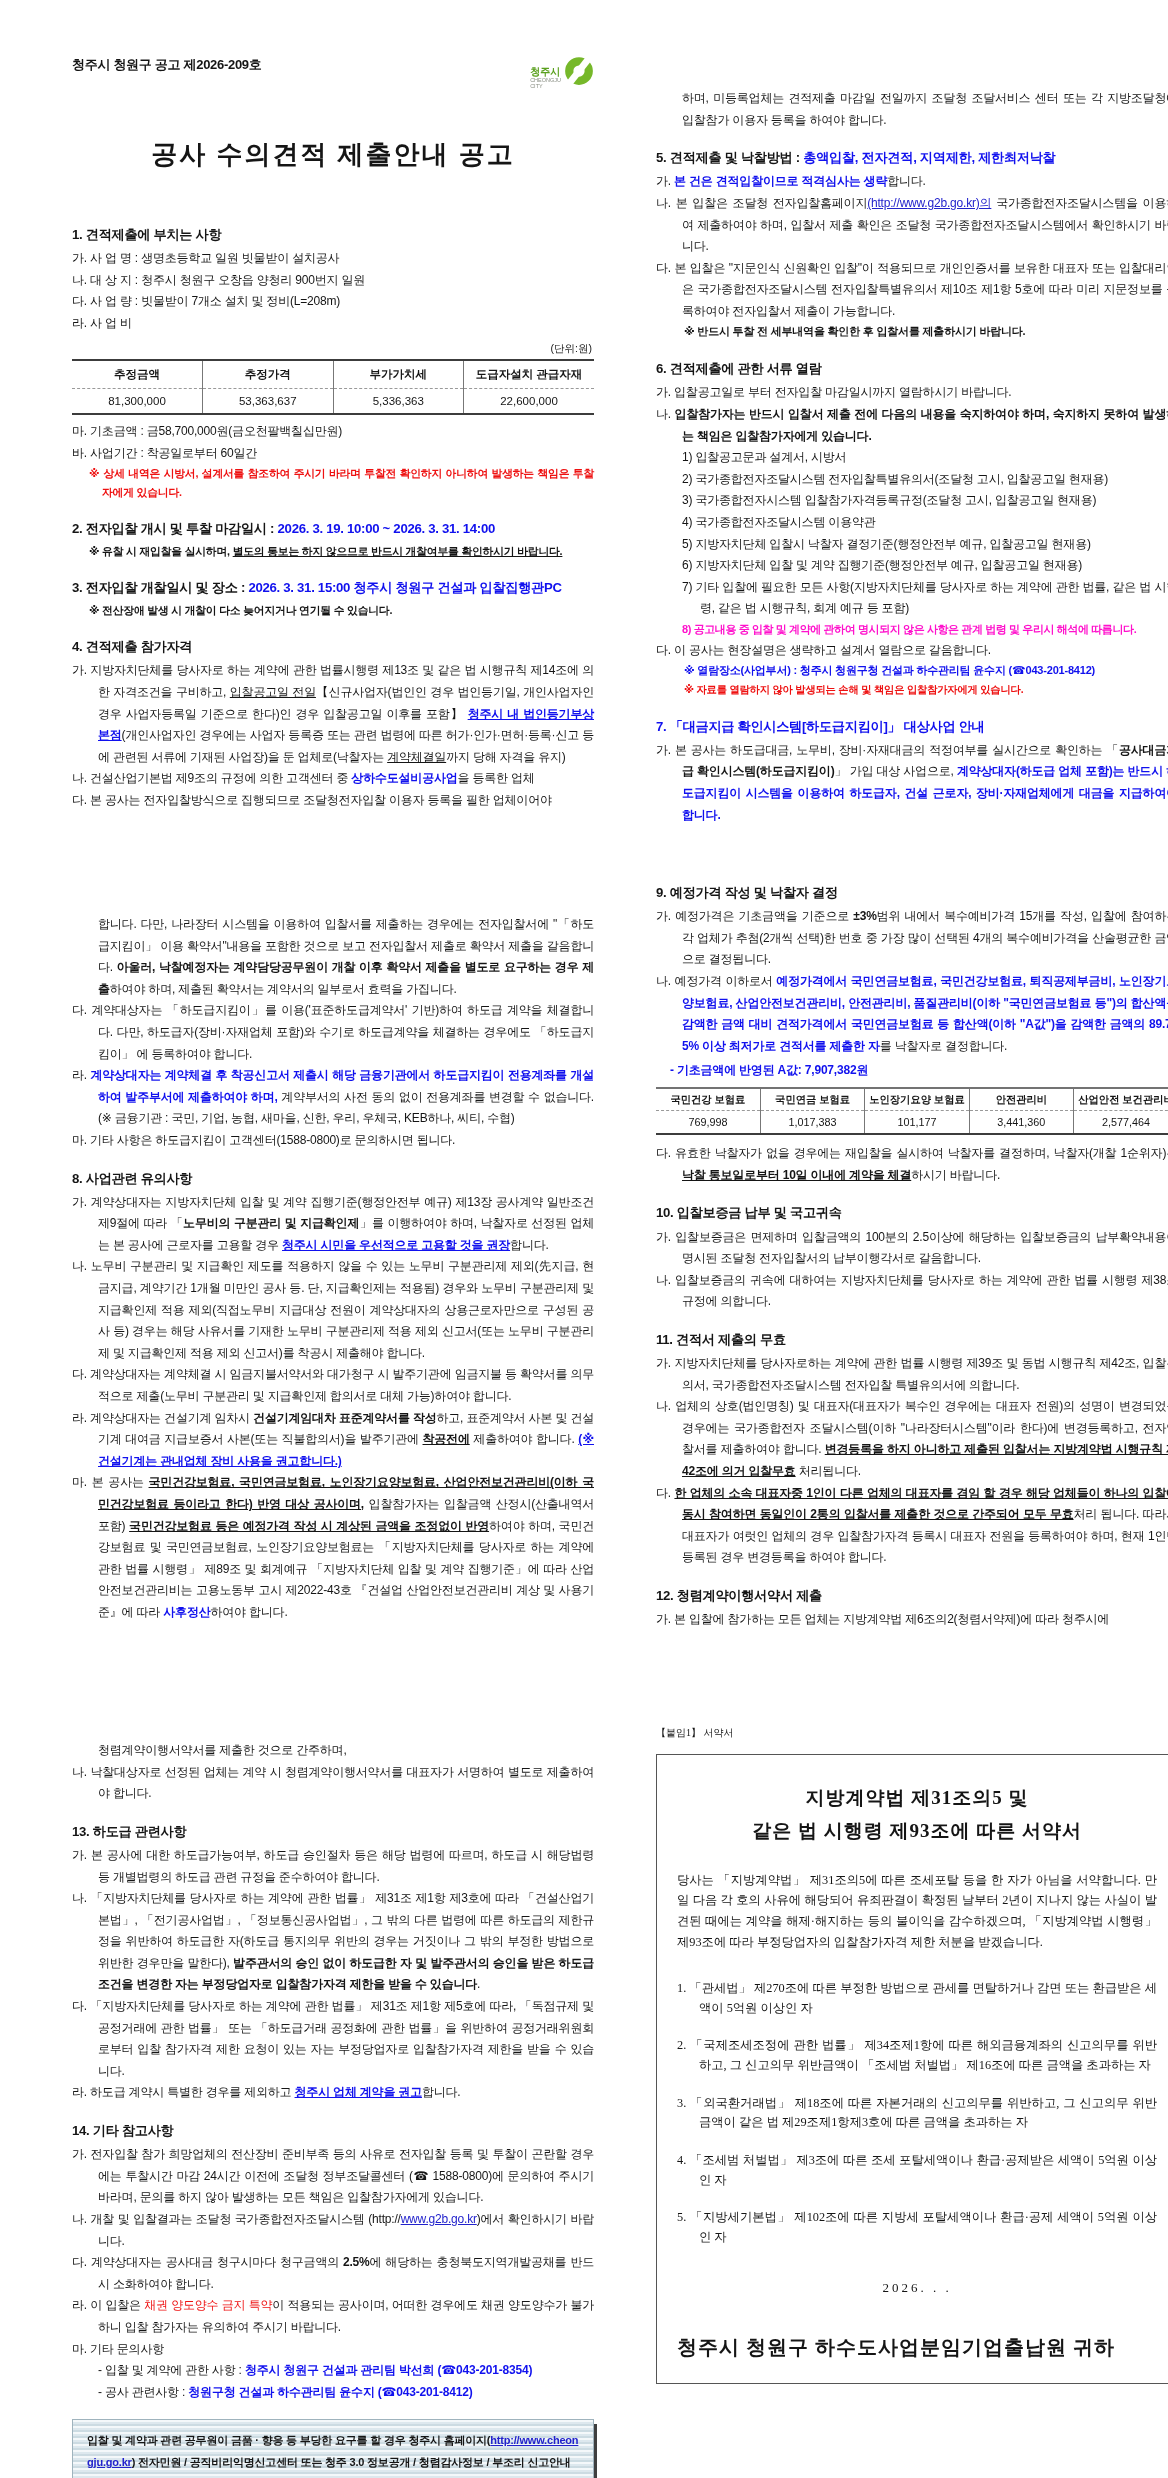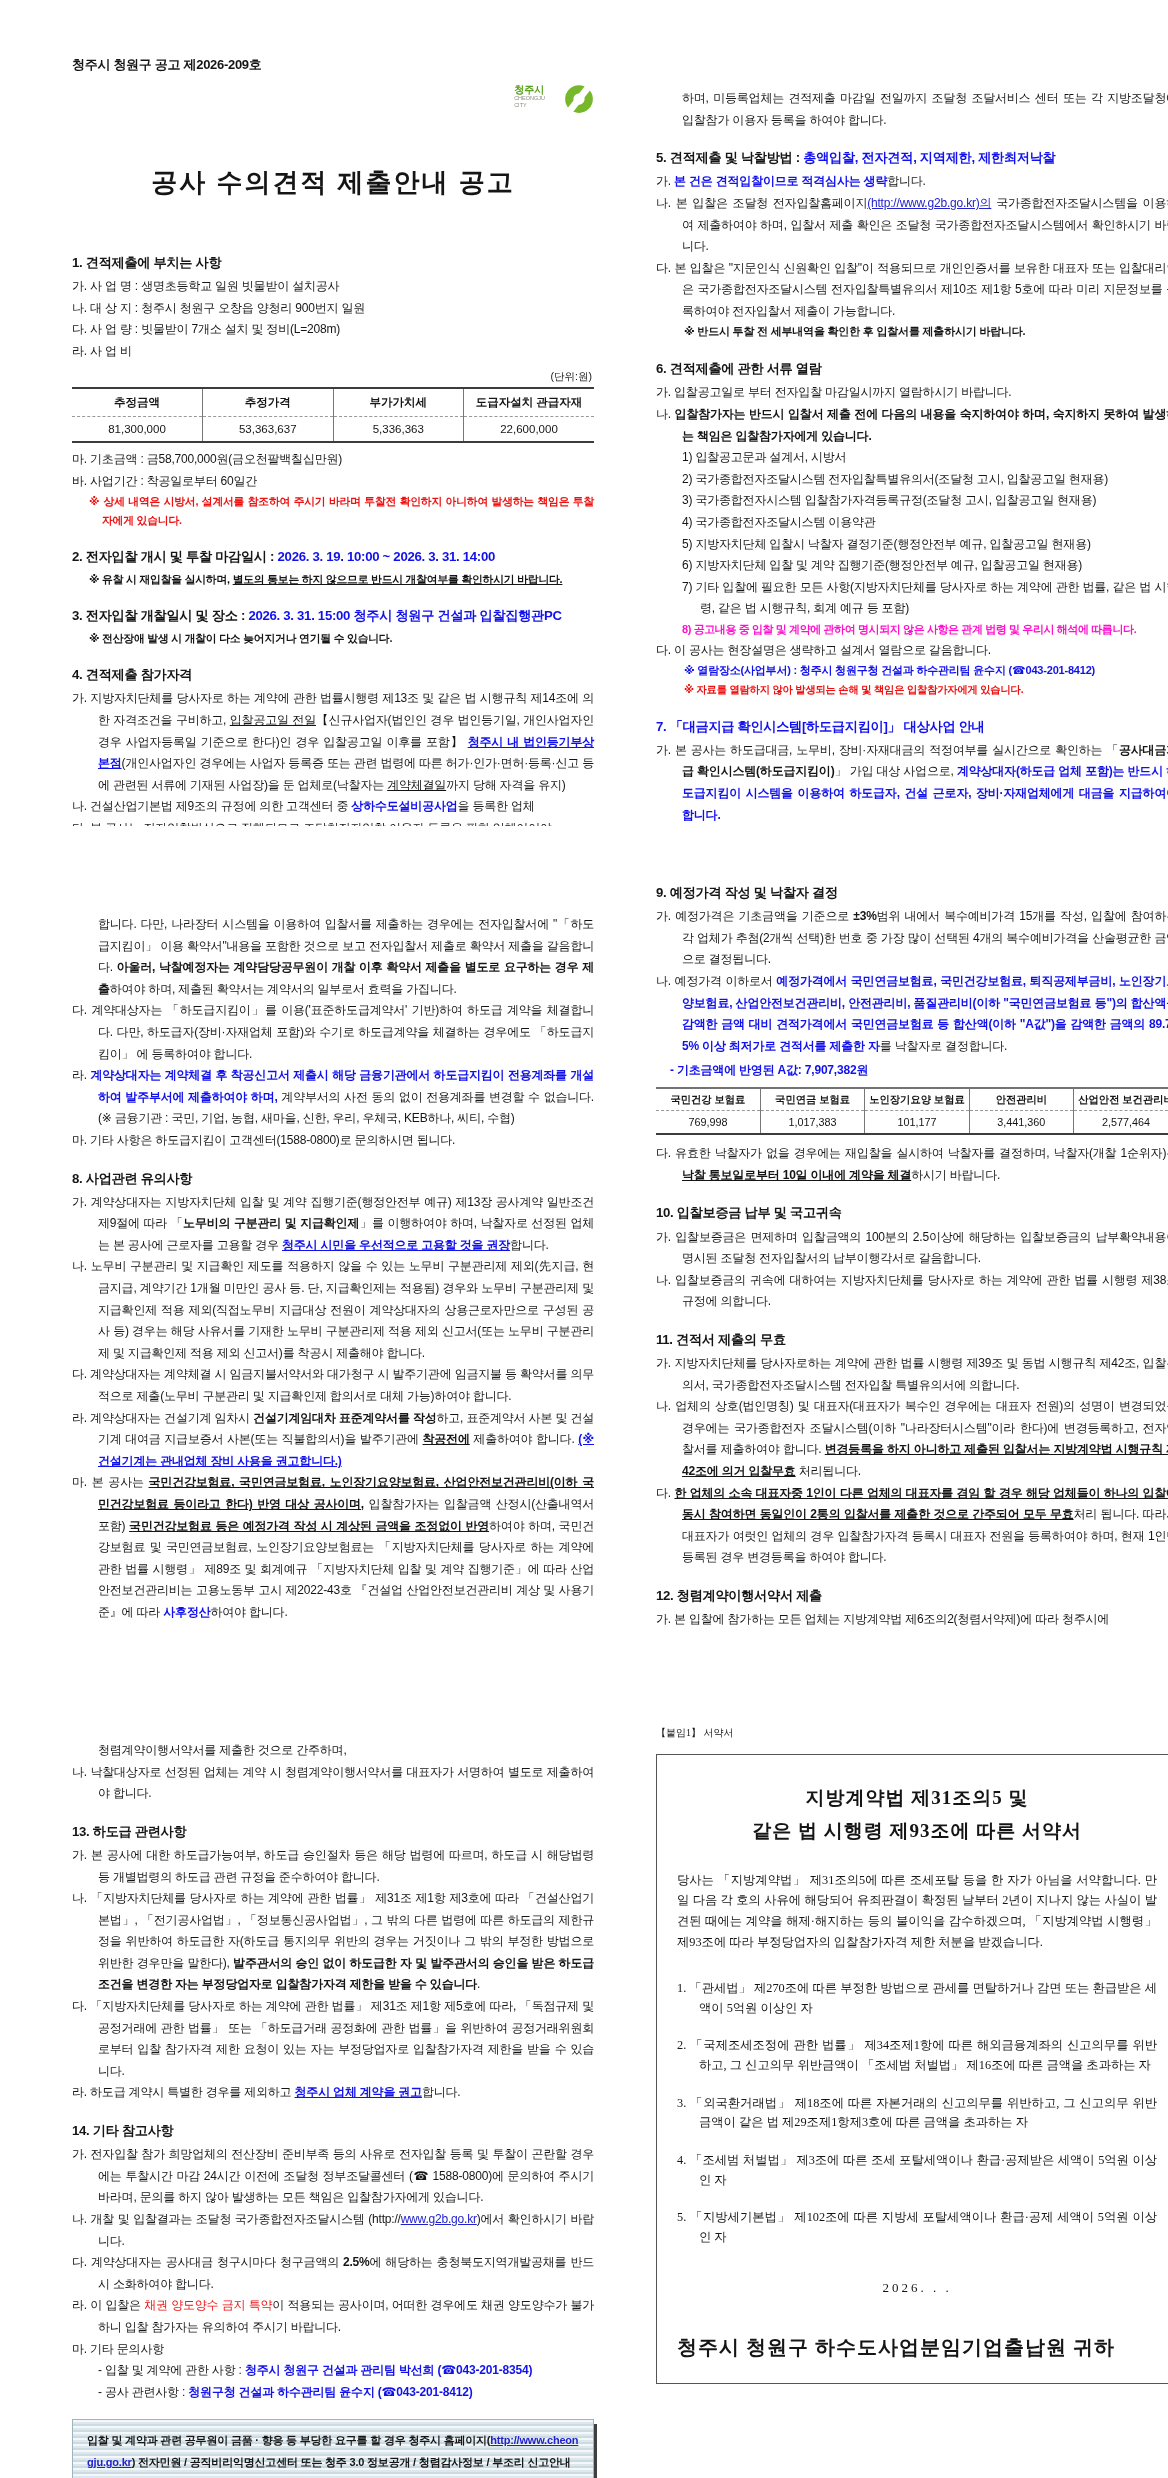--- a/index.html
+++ b/index.html
@@ -16,21 +16,21 @@
   .noteB{padding-left:41px;text-indent:-13px;font-size:11px;font-weight:bold;line-height:1.8;}
   .b{font-weight:bold;}
   .u{text-decoration:underline;}
   .bl{color:#1111ee;}
   .rd{color:#ee1111;}
   .mg{color:#ff11cc;}
   .lk{color:#2222cc;text-decoration:underline;}
   
   .p-head{display:flex;justify-content:space-between;align-items:flex-start;}
   .notice-no{font-size:13px;font-weight:bold;letter-spacing:-0.3px;}
-  .logo{display:flex;align-items:flex-start;gap:19px;margin-top:28px;}
+  .logo{display:flex;align-items:flex-end;gap:3px;}
   .logo-kr{font-size:10px;font-weight:bold;color:#5aa01e;line-height:1.1;}
   .logo-en{font-size:5.5px;color:#8a8f84;line-height:1.2;letter-spacing:0;}
   .doc-title{font-size:26px;font-weight:800;text-align:center;letter-spacing:2px;margin:48px 0 52px;line-height:1.3;}
   .unit{text-align:right;font-size:10.5px;margin:8px 2px 3px 0;}
   table{width:100%;border-collapse:collapse;table-layout:fixed;}
   .t1{border-top:2px solid #3c3c3c;border-bottom:2px solid #3c3c3c;margin-bottom:6px;}
   .t1 th{font-size:11.5px;font-weight:bold;padding:6px 2px;border-bottom:1px dashed #999;text-align:center;}
   .t1 td{font-size:11.5px;padding:6px 2px;text-align:center;}
   .t1 th+th,.t1 td+td{border-left:1px solid #777;}
   .t2{border-top:2px solid #737373;border-bottom:2px solid #3c3c3c;margin:5px 0 8px;}

